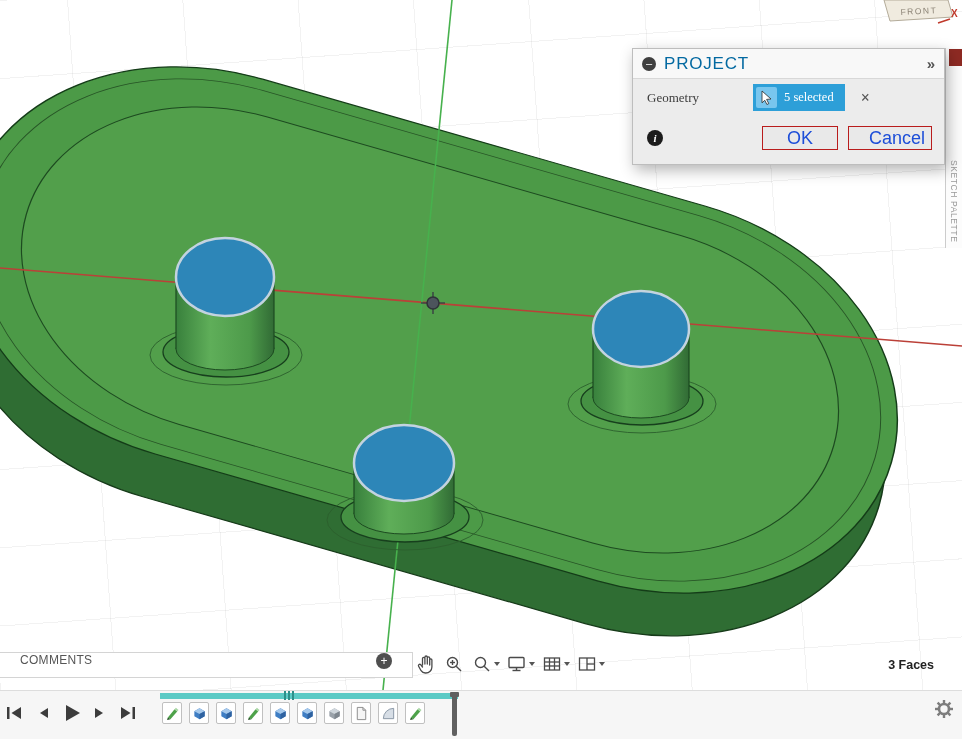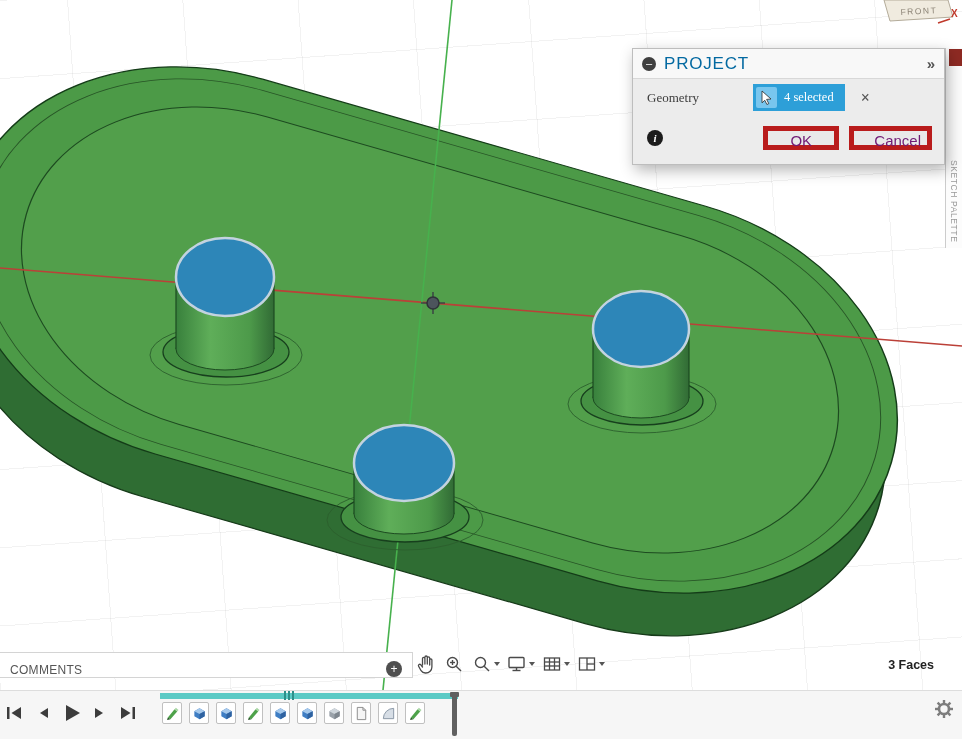--- a/index.html
+++ b/index.html
@@ -22,31 +22,31 @@
   .dlg-row{display:flex;align-items:center;height:37px;padding:0 14px;font-family:Liberation Serif, serif;}
   .dlg-label{width:106px;flex:none;color:#3c3c3c;}
   .chip{display:flex;align-items:center;gap:7px;background:#2d9fd8;color:#fff;height:27px;padding:0 11px 0 3px;font-size:12.5px;}
   .chip-cursorbox{width:21px;height:21px;background:#79c6ee;border-radius:2px;display:flex;align-items:center;justify-content:center;}
   .clear-x{margin-left:16px;color:#555;font-size:16px;font-weight:bold;}
   .filter-btn{width:27px;height:25px;display:flex;align-items:center;justify-content:center;border:1px solid transparent;margin-right:8px;}
   .filter-btn.selected{background:#abd6f5;border-color:#3f97d6;}
   .checkbox{width:15px;height:15px;background:#fff;border:1.6px solid #4a4a4a;border-radius:2px;display:flex;align-items:center;justify-content:center;font-size:12px;font-weight:bold;color:#111;line-height:1;}
   .dlg-footer{display:flex;align-items:center;padding:10px 12px 14px 14px;}
   .info{width:16px;height:16px;border-radius:50%;background:#1c1c1c;color:#fff;font-size:11px;font-weight:bold;display:flex;align-items:center;justify-content:center;font-family:"Liberation Serif",serif;font-style:italic;}
-  .btn{min-width:76px;height:24px;background:#e9e9e9;border:5px solid #b91c1c;color:#701a75;font-size:15px;font-family:inherit;}
+  .btn{min-width:76px;height:24px;background:#e9e9e9;border:1px solid #b91c1c;color:#1d4ed8;font-size:18px;font-family:inherit;}
   .btn.ok{margin-left:auto;}
   .btn.cancel{margin-left:10px;min-width:82px;padding-left:20px;}
 
   
   .palette-tab{position:absolute;right:0;top:48px;width:16px;height:200px;background:#fcfcfc;border-left:1px solid #ccc;z-index:5;display:flex;justify-content:center;overflow:hidden;}
   .palette-label{writing-mode:vertical-rl;font-size:8.5px;color:#999;letter-spacing:.6px;margin-top:112px;white-space:nowrap;}
   .palette-accent{position:absolute;right:0;top:49px;width:13px;height:17px;background:#8e2a23;z-index:6;}
 
   
-  .comments-bar{position:absolute;left:0;top:652px;width:413px;height:26px;background:#fff;border:1px solid #d4d4d4;border-left:none;display:flex;align-items:flex-end;padding:0 10px;box-sizing:border-box;z-index:8;}
+  .comments-bar{position:absolute;left:0;top:652px;width:413px;height:26px;background:#fff;border:1px solid #d4d4d4;border-left:none;display:flex;align-items:flex-start;padding:0 20px;box-sizing:border-box;z-index:8;}
   .comments-label{font-size:12px;color:#555;letter-spacing:.3px;}
   .comment-add{margin-left:auto;width:16px;height:16px;border-radius:50%;background:#4f4f4f;color:#fff;font-size:12px;display:flex;align-items:center;justify-content:center;line-height:1;}
 
   
   .nav-toolbar{position:absolute;left:412px;top:649px;height:30px;display:flex;align-items:center;z-index:8;}
   .tool-btn{display:flex;align-items:center;padding:2px 3px;}
   .caret{width:0;height:0;border-left:3.5px solid transparent;border-right:3.5px solid transparent;border-top:4px solid #555;margin-left:1px;}
 
   .faces-status{position:absolute;right:28px;top:658px;font-size:12.5px;font-weight:700;color:#222;z-index:8;}
 
@@ -143,21 +143,21 @@
   </div>
 
   <div class="dlg-row">
     <span class="dlg-label">Geometry</span>
     <div class="chip">
       <span class="chip-cursorbox">
         <svg width="12" height="15" viewBox="0 0 12 15">
             <path d="M1 1 L10 9 L5.6 9.4 L7.8 13.6 L5.9 14.5 L3.8 10.3 L1 12.8 Z" fill="#fff" stroke="#2a2a2a" stroke-width="0.8"></path>
           </svg>
       </span>
-      <span>4 selected</span>
+      <span>5 selected</span>
     </div>
     <span class="clear-x">×</span>
   </div>
 
 
 
   <div class="dlg-footer">
     <span class="info">i</span>
     <button class="btn ok">OK</button>
     <button class="btn cancel">Cancel</button>

